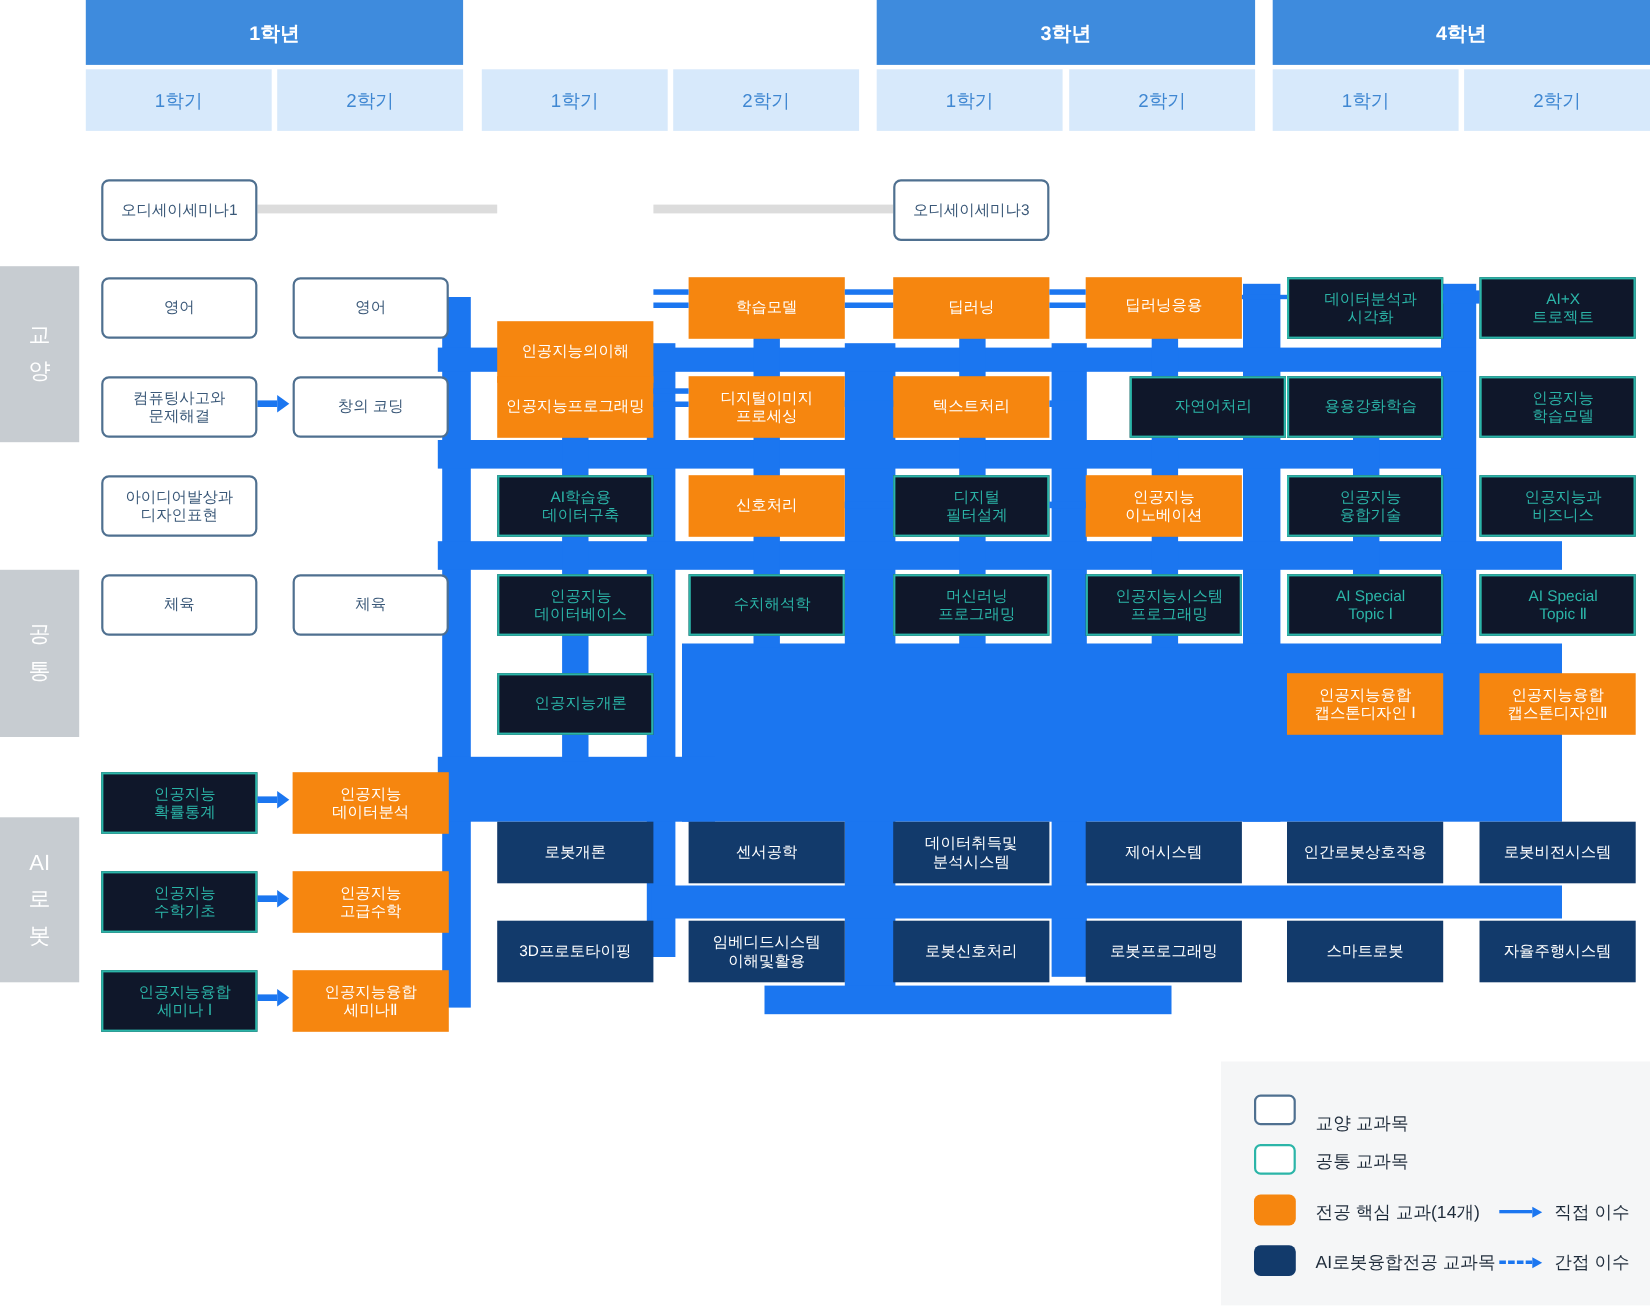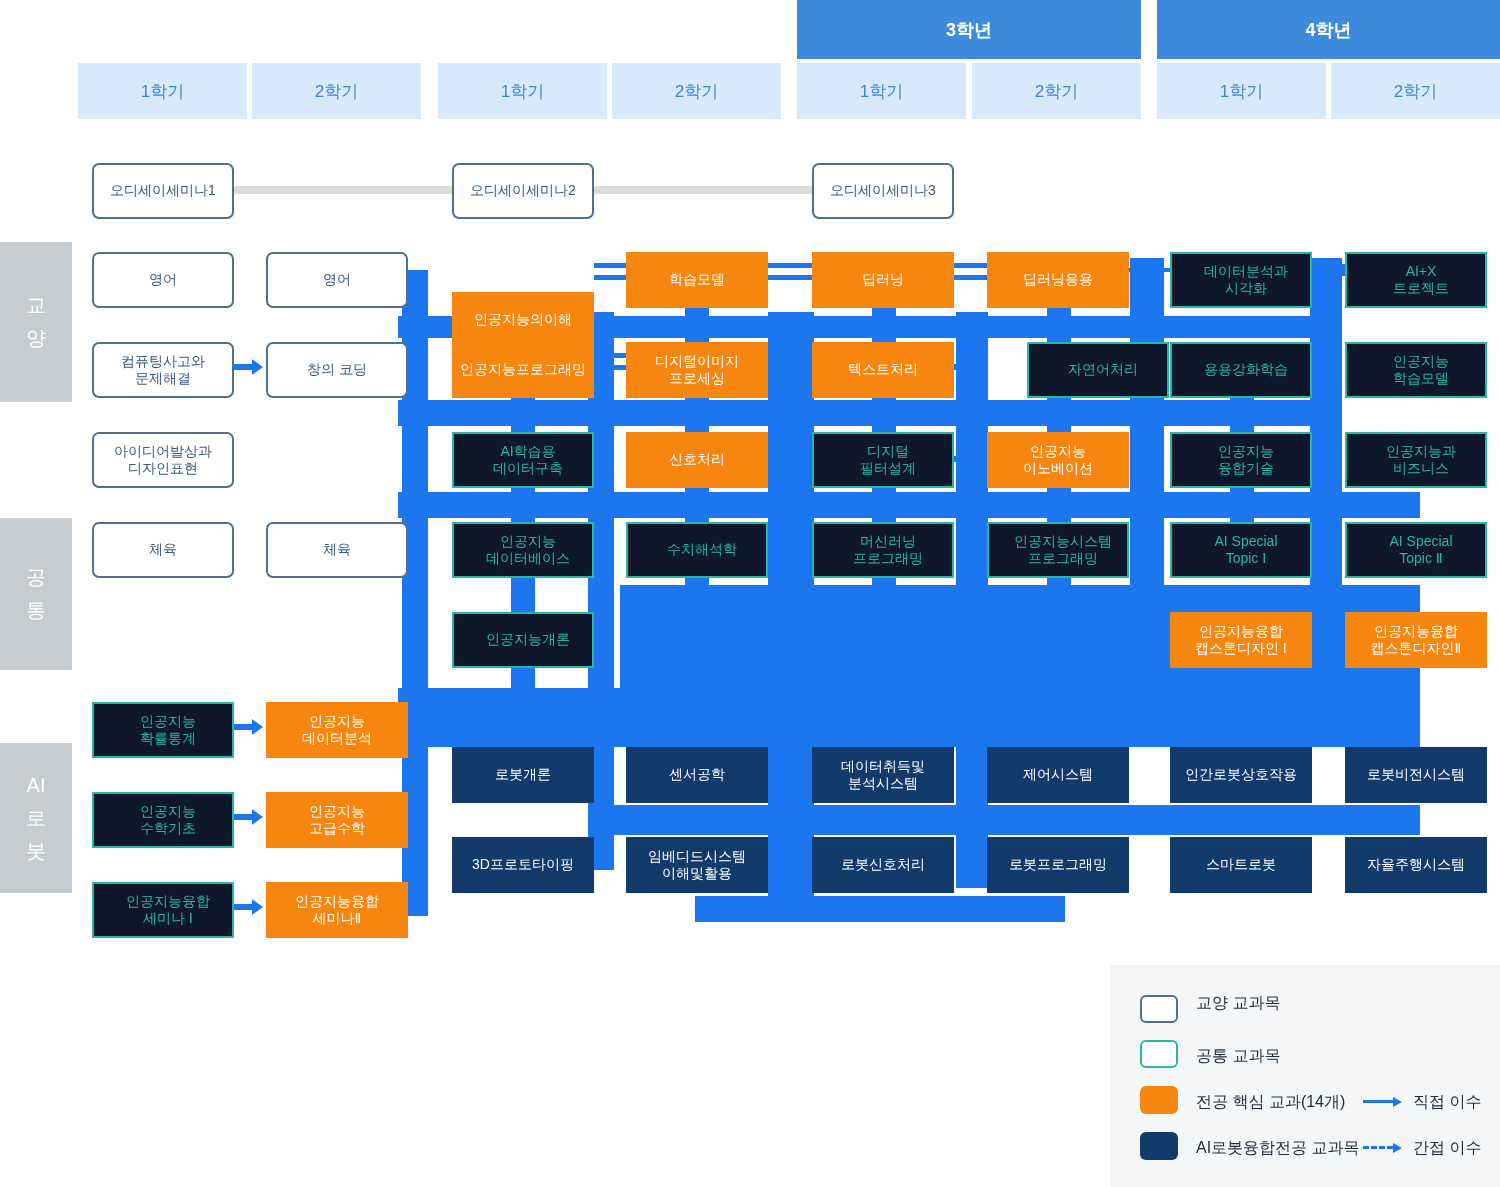--- a/index.html
+++ b/index.html
@@ -58,20 +58,21 @@
     content:'';position:absolute;right:-9px;top:-6px;width:0;height:0;
     border-left:9px solid var(--connector_blue);
     border-top:5px solid transparent;border-bottom:5px solid transparent;
   }
 </style>
 </head>
 <body>
 
 <div id="canvas">
 
+  <div class="year-head" style="left:78px;width:343px;">1학년</div>
   <div class="year-head" style="left:797px;width:344px;">3학년</div>
   <div class="year-head" style="left:1157px;width:343px;">4학년</div>
 
   <div class="sem-cell" style="left:78px;width:169px;">1학기</div>
   <div class="sem-cell" style="left:252px;width:169px;">2학기</div>
   <div class="sem-cell" style="left:438px;width:169px;">1학기</div>
   <div class="sem-cell" style="left:612px;width:169px;">2학기</div>
   <div class="sem-cell" style="left:797px;width:169px;">1학기</div>
   <div class="sem-cell" style="left:972px;width:169px;">2학기</div>
   <div class="sem-cell" style="left:1157px;width:169px;">1학기</div>
@@ -81,21 +82,20 @@
 양</div>
   <div class="section-label" style="top:518px;height:152px;">공
 통</div>
   <div class="section-label" style="top:743px;height:150px;">AI
 로
 봇</div>
 
   <div class="odyline" style="left:234px;top:186px;width:218px;"></div>
   <div class="odyline" style="left:594px;top:186px;width:218px;"></div>
   <div class="course liberal" style="left:92px;top:163px;">오디세이세미나1</div>
-  <div class="course liberal" style="left:452px;top:163px;">오디세이세미나2</div>
   <div class="course liberal" style="left:812px;top:163px;">오디세이세미나3</div>
 
   <div id="pipes">
       <div class="pipe" style="left: 402px; top: 270px; width: 26px; height: 646px;"></div>
       <div class="pipe" style="left: 588px; top: 312px; width: 26px; height: 558px;"></div>
       <div class="pipe" style="left: 768px; top: 312px; width: 46px; height: 600px;"></div>
       <div class="pipe" style="left: 956px; top: 312px; width: 32px; height: 576px;"></div>
       <div class="pipe" style="left: 1130px; top: 258px; width: 34px; height: 489px;"></div>
       <div class="pipe" style="left: 1310px; top: 258px; width: 32px; height: 334px;"></div>
       <div class="pipe" style="left: 398px; top: 316px; width: 942px; height: 22px;"></div>
@@ -142,21 +142,21 @@
       <div class="harrow" style="left: 234px; top: 724px; width: 18px;"></div>
       <div class="harrow" style="left: 234px; top: 814px; width: 18px;"></div>
       <div class="harrow" style="left: 234px; top: 904px; width: 18px;"></div>
     </div>
   <div id="courses">
       <div class="course liberal" style="left: 92px; top: 252px;">영어</div>
       <div class="course liberal" style="left: 266px; top: 252px;">영어</div>
       <div class="course core" style="left: 452px; top: 252px; margin-top: 40px;">인공지능의이해</div>
       <div class="course core" style="left: 626px; top: 252px;">학습모델</div>
       <div class="course core" style="left: 812px; top: 252px;">딥러닝</div>
-      <div class="course core" style="left: 987px; top: 252px;">딥러닝응용</div>
+      <div class="course core" style="left: 987px; top: 252px; font-family: Liberation Mono, monospace;">딥러닝응용</div>
       <div class="course common" style="left: 1170px; top: 252px;">데이터분석과
 시각화</div>
       <div class="course common" style="left: 1345px; top: 252px;">AI+X
 트로젝트</div>
       <div class="course liberal" style="left: 92px; top: 342px;">컴퓨팅사고와
 문제해결</div>
       <div class="course liberal" style="left: 266px; top: 342px;">창의 코딩</div>
       <div class="course core" style="left: 452px; top: 342px;">인공지능프로그래밍</div>
       <div class="course core" style="left: 626px; top: 342px;">디지털이미지
 프로세싱</div>
@@ -219,21 +219,21 @@
       <div class="course robot" style="left: 1170px; top: 837px;">스마트로봇</div>
       <div class="course robot" style="left: 1345px; top: 837px;">자율주행시스템</div>
       <div class="course common" style="left: 92px; top: 882px;">인공지능융합
 세미나 Ⅰ</div>
       <div class="course core" style="left: 266px; top: 882px;">인공지능융합
 세미나Ⅱ</div>
     </div>
 
   <div id="legend" style="left:1110px;top:965px;width:390px;height:222px;">
     <div class="swatch sw-liberal" style="left:30px;top:30px;"></div>
-    <div class="leg-label" style="left:86px;top:28px;">교양 교과목</div>
+    <div class="leg-label" style="left:86px;top:46px;">교양 교과목</div>
     <div class="swatch sw-common" style="left:30px;top:75px;"></div>
     <div class="leg-label" style="left:86px;top:81px;">공통 교과목</div>
     <div class="swatch sw-core" style="left:30px;top:121px;"></div>
     <div class="leg-label" style="left:86px;top:127px;">전공 핵심 교과(14개)</div>
     <div class="swatch sw-robot" style="left:30px;top:167px;"></div>
     <div class="leg-label" style="left:86px;top:173px;">AI로봇융합전공 교과목</div>
     <div class="leg-arrow" style="left:253px;top:135px;"></div>
     <div class="leg-label" style="left:303px;top:127px;">직접 이수</div>
     <div class="leg-arrow dashed" style="left:253px;top:181px;"></div>
     <div class="leg-label" style="left:303px;top:173px;">간접 이수</div>

